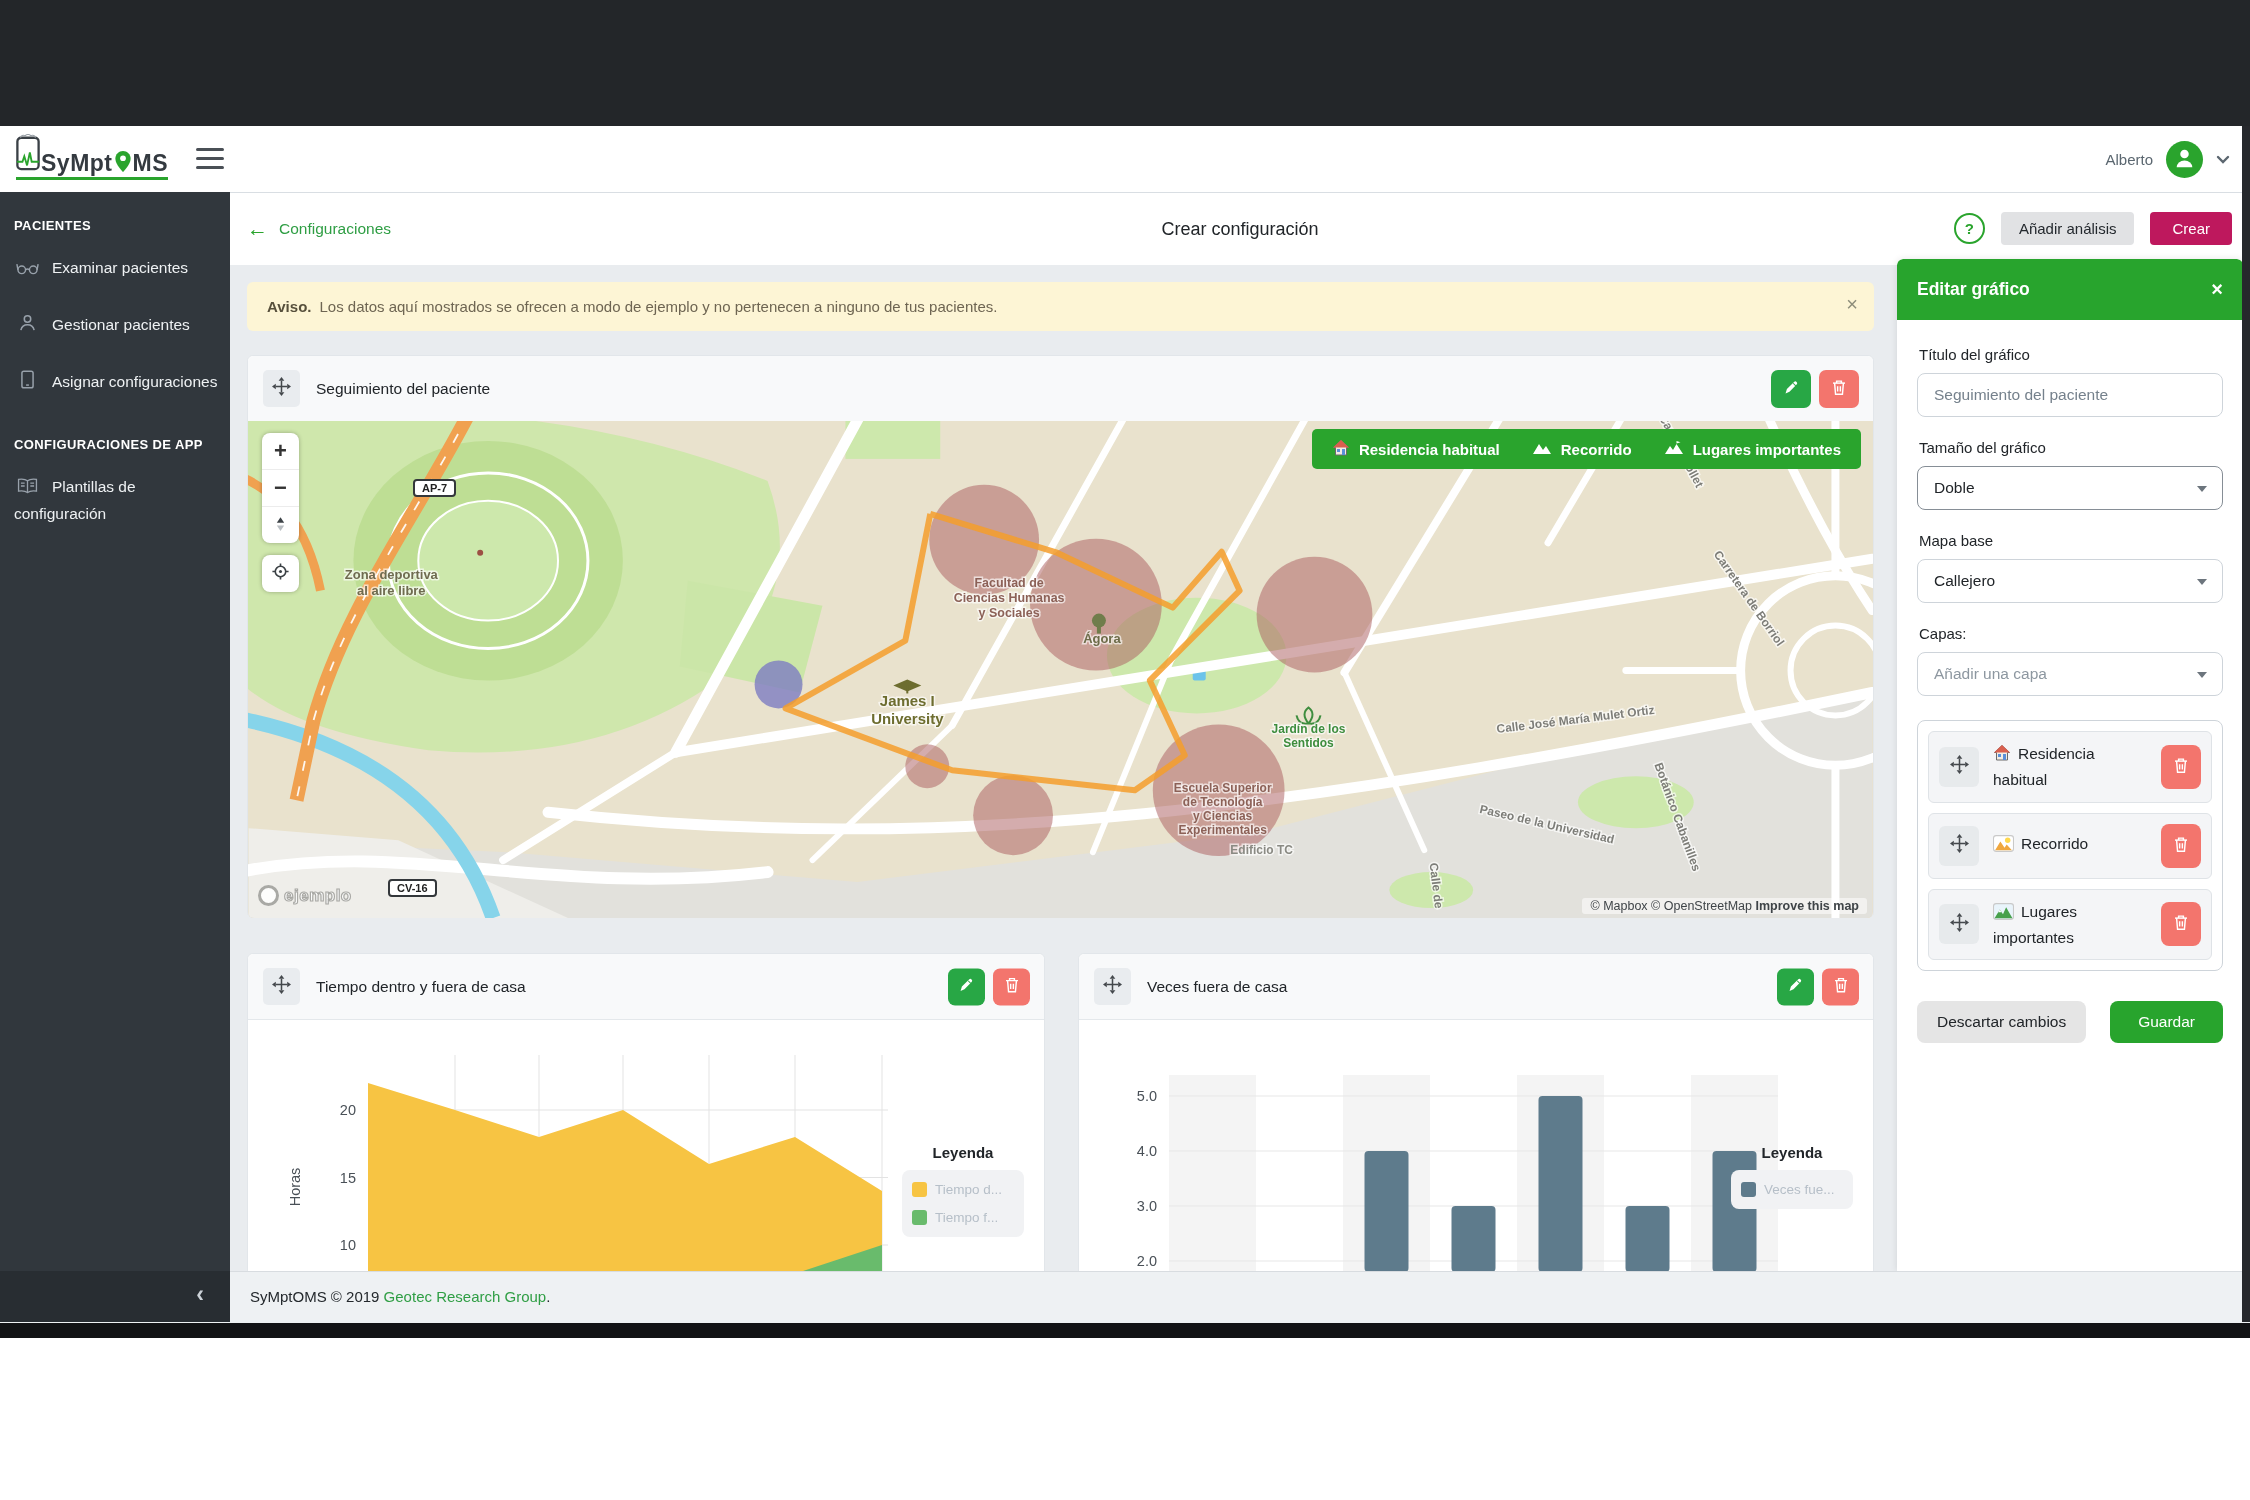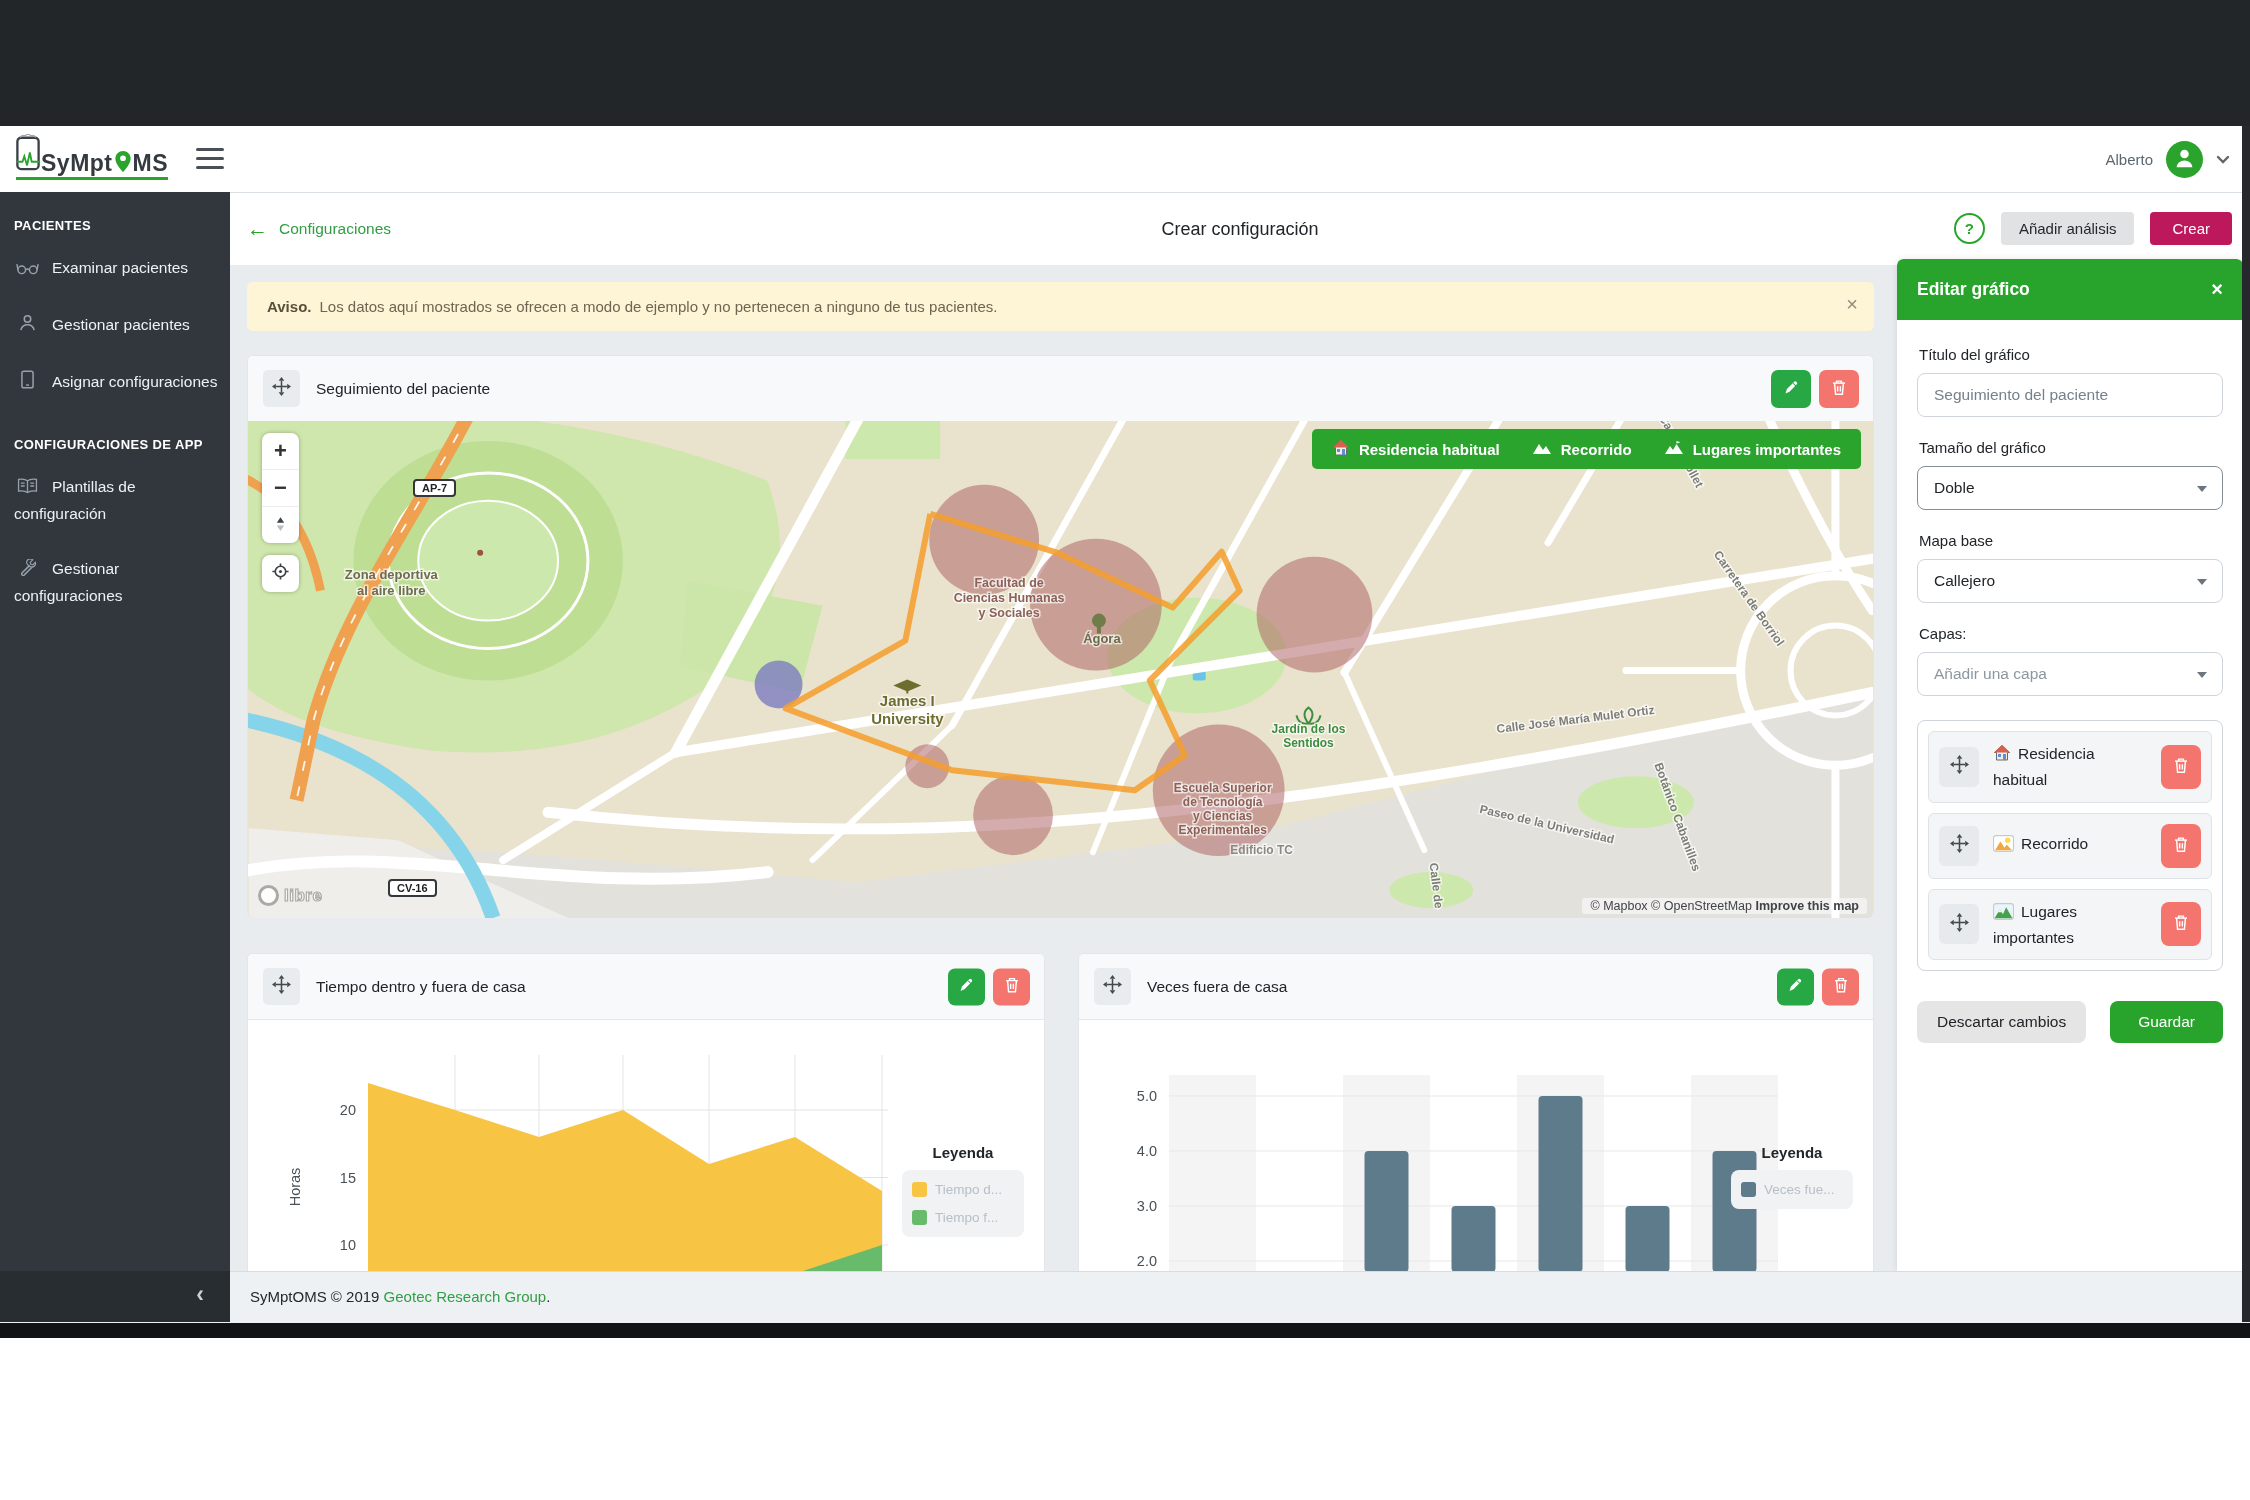--- a/index.html
+++ b/index.html
@@ -156,24 +156,20 @@
       <div class="side-item"><span class="ic"><svg viewBox="0 0 14 20" width="13" height="19" fill="none" stroke="#98a1ab" stroke-width="1.6">
             <rect x="1" y="1" width="12" height="18" rx="2"></rect>
             <line x1="5.5" y1="16" x2="8.5" y2="16"></line>
           </svg></span><span>Asignar configuraciones</span></div>
       <div class="side-title">CONFIGURACIONES DE APP</div>
       <div class="side-item"><span class="ic"><svg viewBox="0 0 22 17" width="21" height="16" fill="none" stroke="#98a1ab" stroke-width="1.4">
             <path d="M11 3C9 1.5 5 1 1.5 1.5V14c3.5-.5 7.5 0 9.5 1.5 2-1.5 6-2 9.5-1.5V1.5C17 1 13 1.5 11 3z"></path>
             <path d="M11 3v12.5"></path>
             <path d="M4 5.5h4M4 8.5h4M14 5.5h4M14 8.5h4"></path>
           </svg></span><span>Plantillas de configuración</span></div>
-      <div class="side-item"><span class="ic"><svg viewBox="0 0 20 20" width="17" height="17" fill="none" stroke="#98a1ab">
-            <path d="M12.5 7.5L3.5 16.5a1.8 1.8 0 0 0 2.5 2.5l9-9" stroke-width="1.8"></path>
-            <path d="M12 8a4.2 4.2 0 1 1 4.2-7l-3 3 .7 2.3 2.3.7 3-3A4.2 4.2 0 0 1 12 8z" stroke-width="1.4"></path>
-          </svg></span><span>Gestionar configuraciones</span></div>
     </div>
   <div class="sidefoot">
     <span class="collapse-ch">‹</span>
   </div>
 
   <div class="toolbar">
     <div class="breadcrumb">
       <span class="arr">←</span>
       <span class="bc-label">Configuraciones</span>
     </div>
@@ -347,21 +343,21 @@
                   <path d="M12.5 5V1l4 1.2-4 1.2" fill="#fff"></path>
                   <path d="M1 14L6 6l3 4 3.5-6 6.5 10z" fill="#fff"></path>
                 </svg></span>
               <span>Lugares importantes</span>
             </div>
           </div>
         <div class="road-badge" style="left:165px;top:58px;">AP-7</div>
         <div class="road-badge" style="left:140px;top:458px;">CV-16</div>
         <div class="mapbox-logo">
           <span class="circ"></span>
-          <span class="mbtext">libre</span>
+          <span class="mbtext">ejemplo</span>
         </div>
         <div class="map-attr">
           <span>© Mapbox © OpenStreetMap </span><b>Improve this map</b>
         </div>
       </div>
     </div>
 
     <div class="card" id="chart1-card">
       <div class="card-header">
         <div class="handle-btn">

